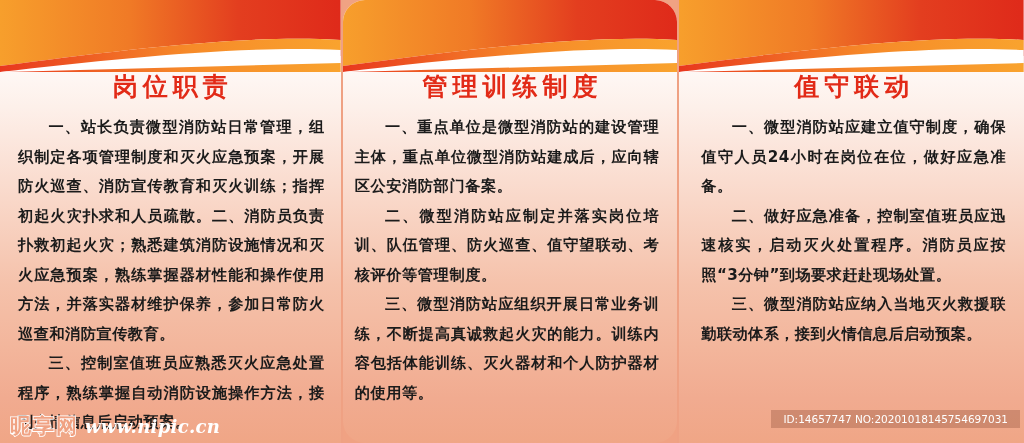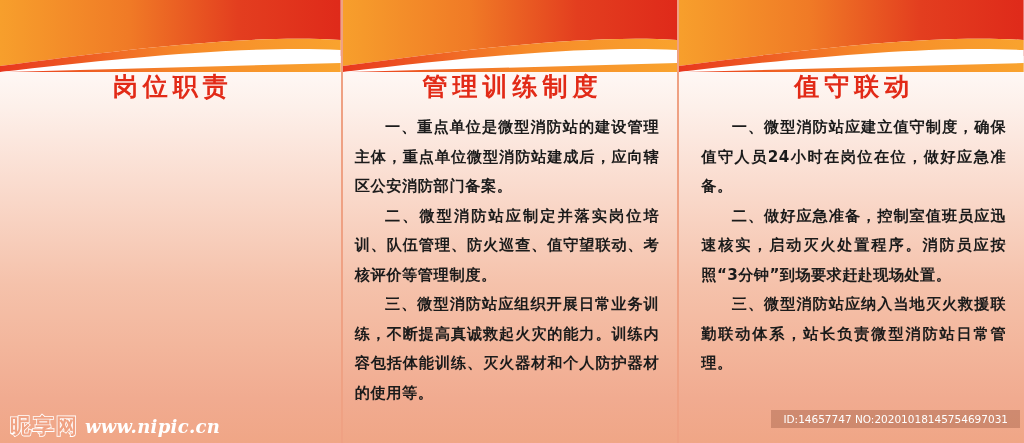--- a/index.html
+++ b/index.html
@@ -34,21 +34,21 @@
         #fdf0ea 24%,
         #fbe2d7 36%,
         #f8d2c1 50%,
         #f5c2ab 64%,
         #f3b69c 78%,
         #f1ab90 90%,
         #f0a686 100%);
     box-sizing: border-box;
   }
   .panel-1 { width: 342px; }
-  .panel-2 { width: 336px; }
+  .panel-2 { width: 336px; border-radius: 22px; }
   .panel-3 { width: 346px; }
 
   .panel-gap {
     width: 2px;
     height: 443px;
     background: #efa183;
     flex: 0 0 auto;
   }
 
   
@@ -191,20 +191,24 @@
         <rect x="0" y="0" width="342" height="72" fill="url(#hg1)"></rect>
         <path d="M0,72 L342,72 L342,40 C250,34 120,50 0,66 Z" fill="#ffffff"></path>
         <path d="M0,66 C120,50 250,34 342,40 L342,50 C250,45 120,58 0,72 Z" fill="url(#sw1)"></path>
         <path d="M0,72 L342,72 L342,56 C250,52 120,64 0,72 Z" fill="#ffffff"></path>
         <path d="M0,72 L6,72 L342,63 L342,72 Z" fill="url(#sw1)"></path>
       </svg>
     </div>
 
     <div class="panel-title">岗位职责</div>
 
+    <div class="body-text">
+      <p>一、站长负责微型消防站日常管理，组织制定各项管理制度和灭火应急预案，开展防火巡查、消防宣传教育和灭火训练；指挥初起火灾扑求和人员疏散。二、消防员负责扑救初起火灾；熟悉建筑消防设施情况和灭火应急预案，熟练掌握器材性能和操作使用方法，并落实器材维护保养，参加日常防火巡查和消防宣传教育。</p>
+      <p>三、控制室值班员应熟悉灭火应急处置程序，熟练掌握自动消防设施操作方法，接到火情信息后启动预案。</p>
+    </div>
   </div>
 
   <div class="panel-gap"></div>
 
   <div class="panel panel-2">
     <div class="header">
       <svg viewBox="0 0 336 72" preserveAspectRatio="none" aria-hidden="true">
         <defs>
           <linearGradient id="hg2" x1="0" y1="0" x2="1" y2="0">
             <stop offset="0" stop-color="#f79f2c"></stop>
@@ -259,21 +263,21 @@
         <path d="M0,72 L346,72 L346,56 C252,52 121,64 0,72 Z" fill="#ffffff"></path>
         <path d="M0,72 L6,72 L346,63 L346,72 Z" fill="url(#sw3)"></path>
       </svg>
     </div>
 
     <div class="panel-title">值守联动</div>
 
     <div class="body-text">
       <p>一、微型消防站应建立值守制度，确保值守人员24小时在岗位在位，做好应急准备。</p>
       <p>二、做好应急准备，控制室值班员应迅速核实，启动灭火处置程序。消防员应按照“3分钟”到场要求赶赴现场处置。</p>
-      <p>三、微型消防站应纳入当地灭火救援联勤联动体系，站长负责微型消防站日常管理。</p>
+      <p>三、微型消防站应纳入当地灭火救援联勤联动体系，接到火情信息后启动预案。</p>
     </div>
   </div>
 
   <div class="watermark">
     <span class="wm-logo">
       <span>昵</span>
       <span>享</span>
       <span>网</span>
     </span>
     <span class="wm-url">www.nipic.cn</span>

